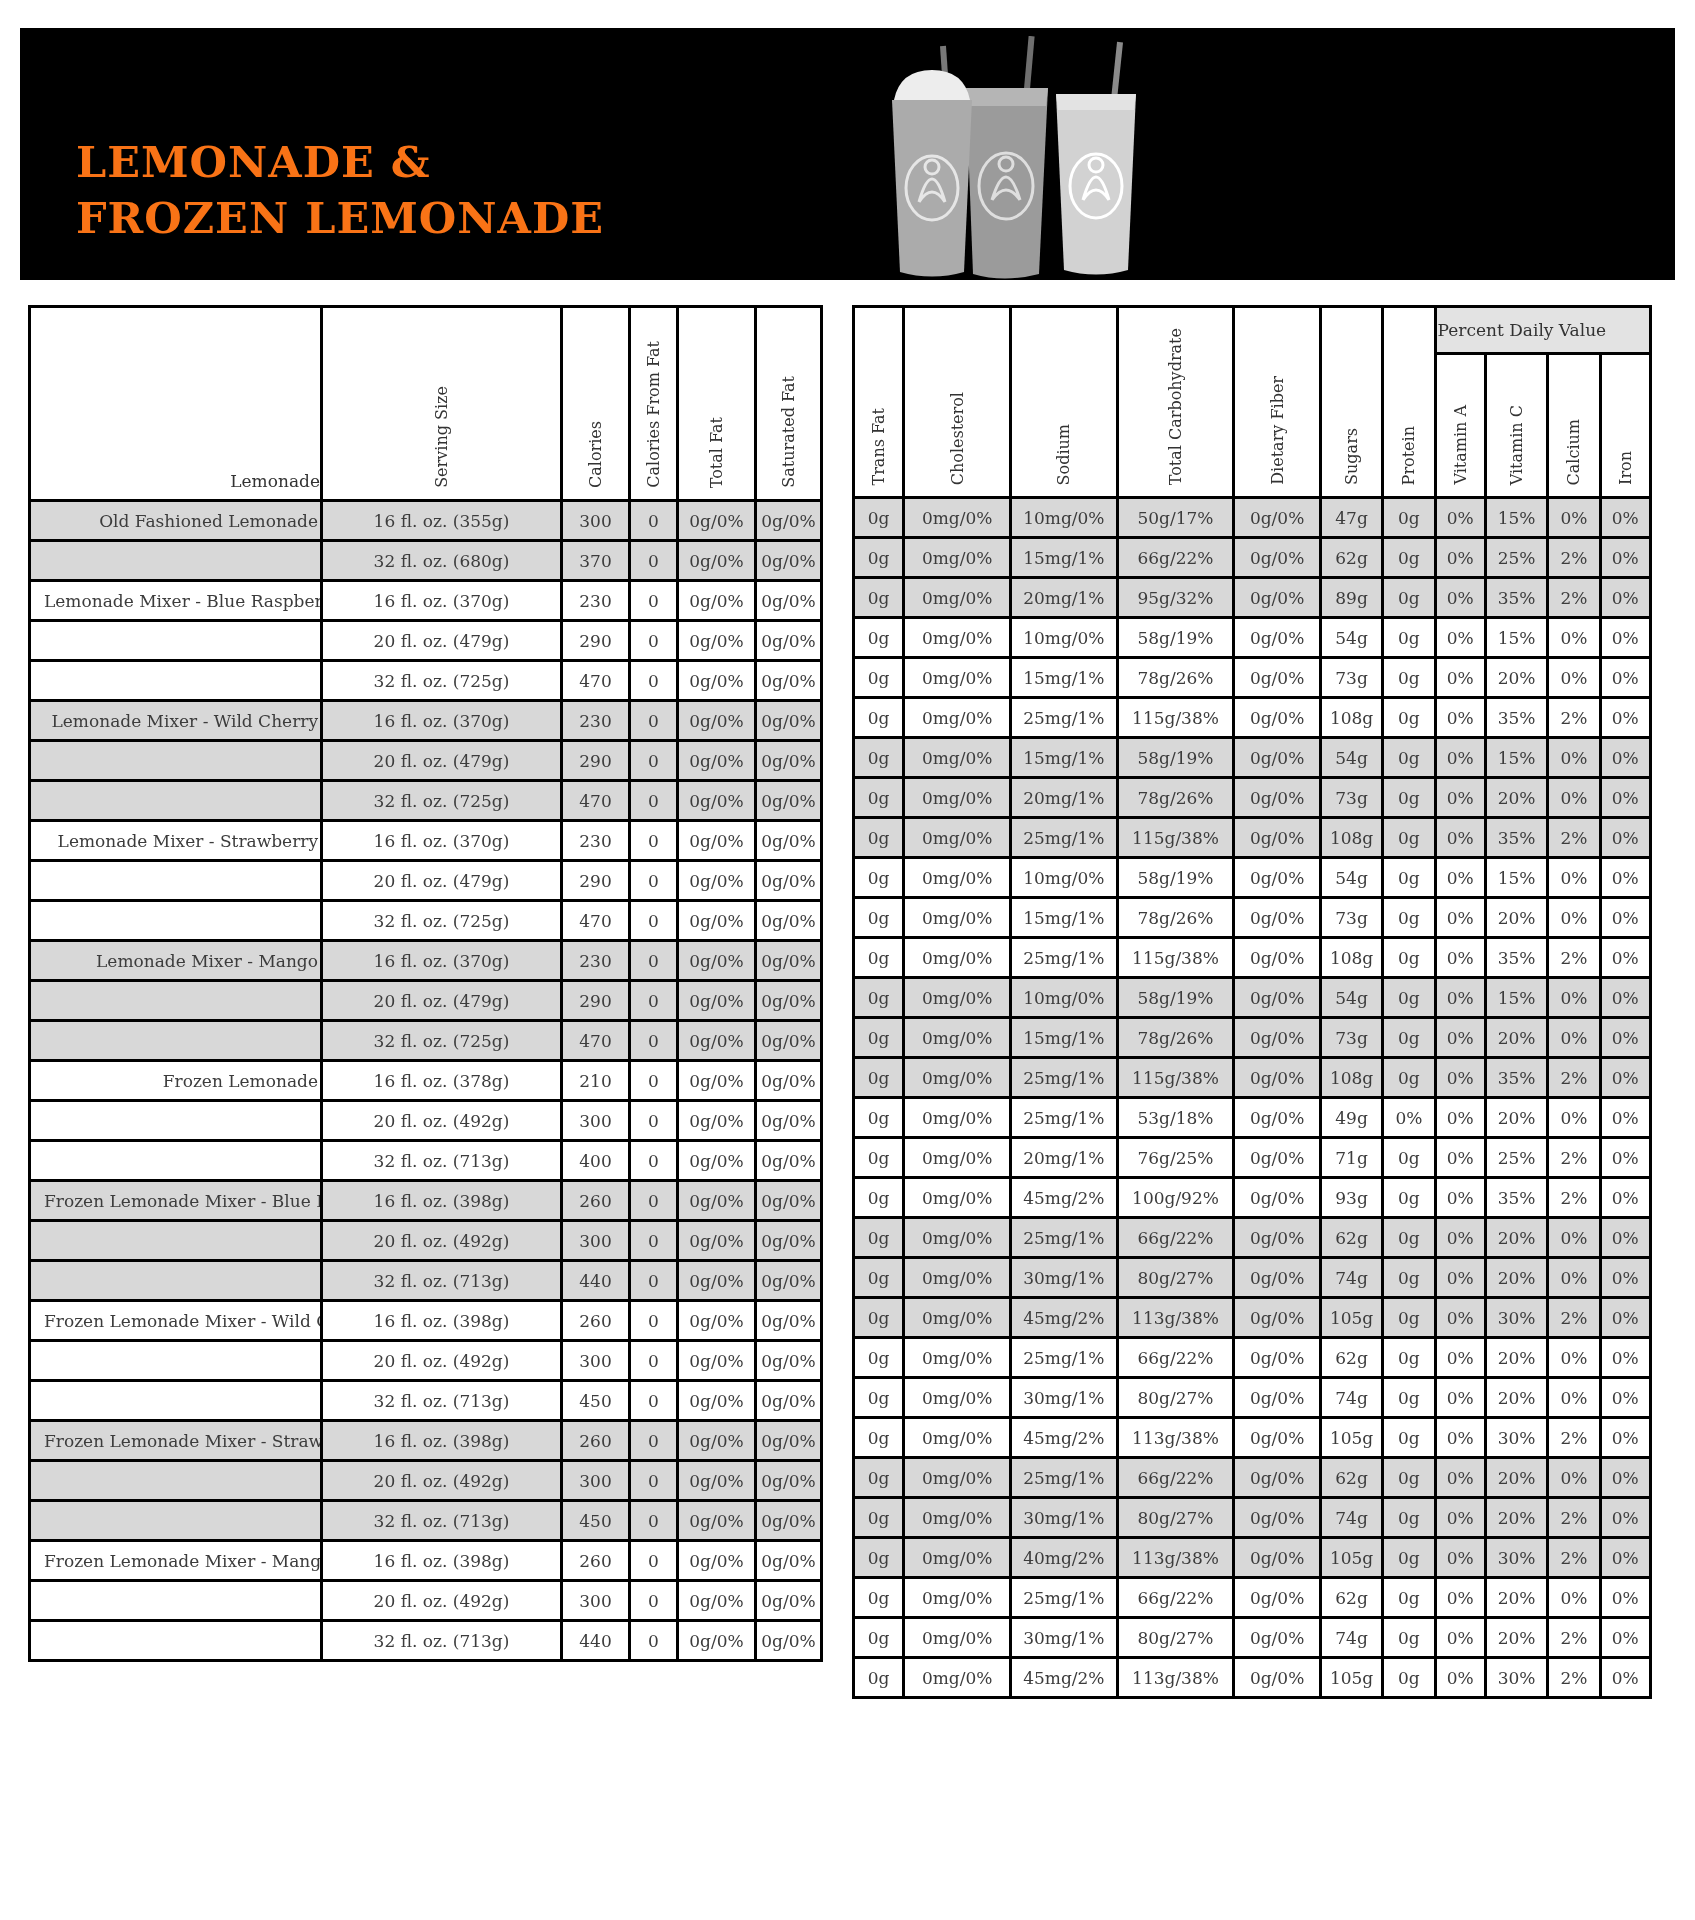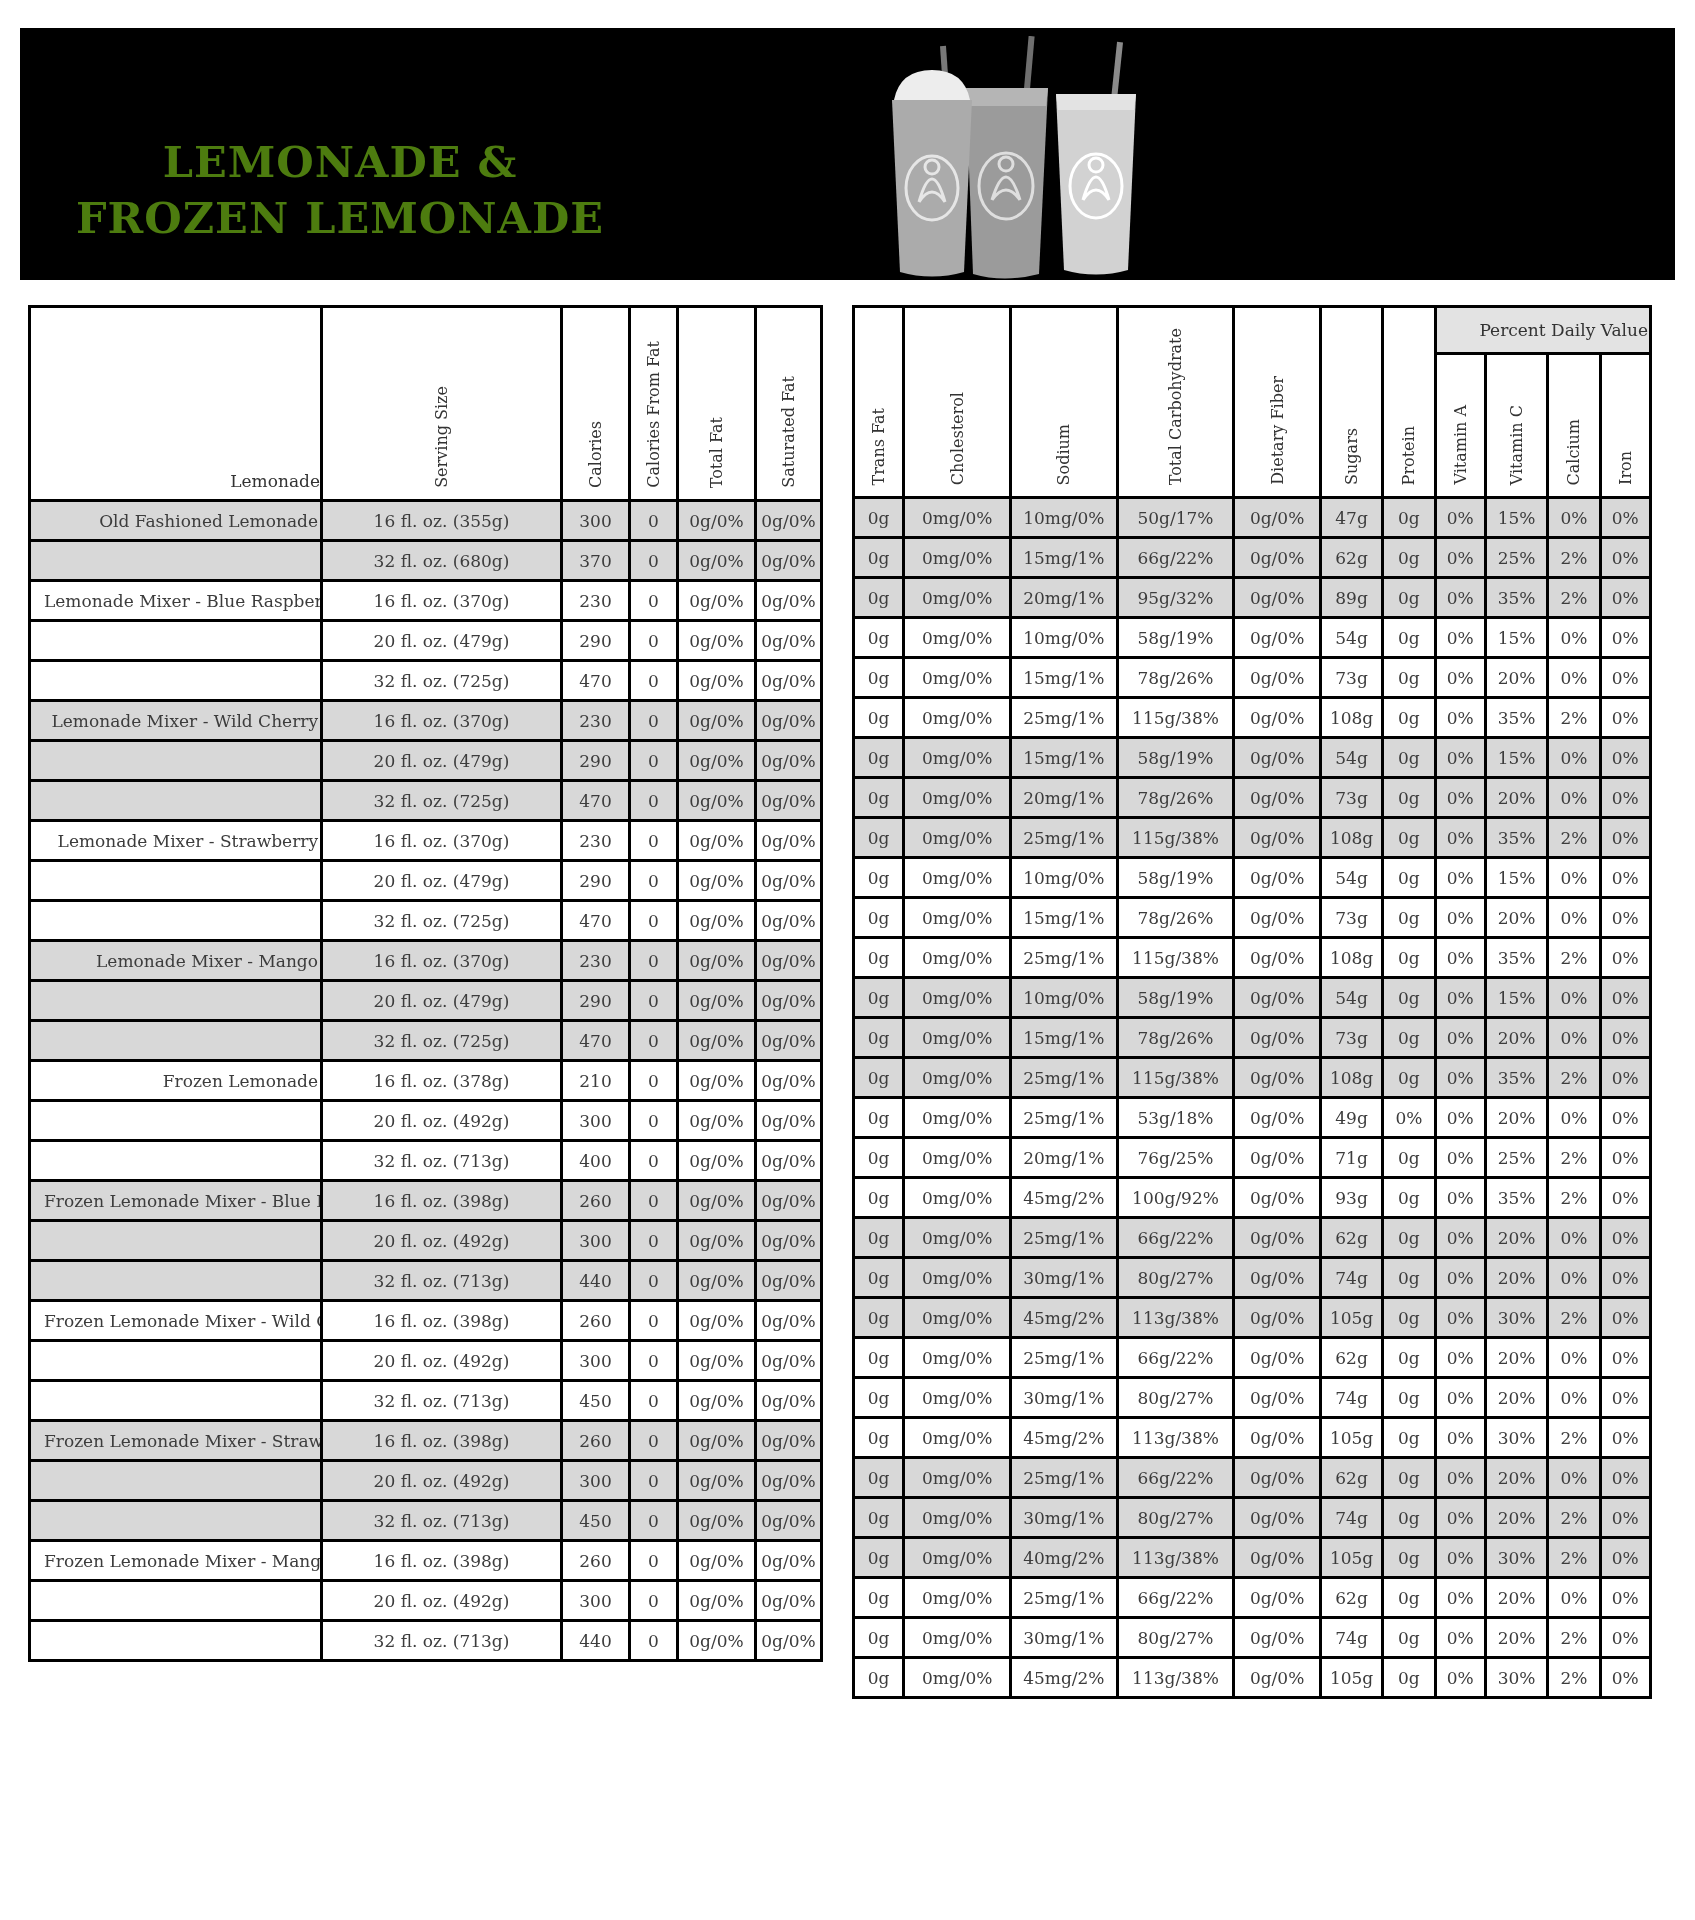--- a/index.html
+++ b/index.html
@@ -6,42 +6,42 @@
   body {
     width:1695px; height:1920px; position:relative; background:#ffffff;
     font-family:"DejaVu Serif", serif; overflow:hidden;
   }
   
   .banner {
     position:absolute; left:20px; top:28px; width:1655px; height:252px;
     background:#000000;
   }
   .banner-title {
-    position:absolute; left:56px; bottom:34px; color:#4d7c0f;
-    font-weight:bold; font-size:43px; line-height:56px; letter-spacing:1px;text-align:center;
+    position:absolute; left:56px; bottom:34px; color:#f97316;
+    font-weight:bold; font-size:43px; line-height:56px; letter-spacing:1px;
   }
   .cups { position:absolute; left:860px; top:8px; }
   
   table { border-collapse:collapse; table-layout:fixed; position:absolute; top:305px; }
   .ltable { left:28px;  width:792px; }
   .rtable { left:852px; width:800px; }
   th, td { border:3px solid #000000; background:#ffffff; }
   th { font-weight:normal; }
   td { height:37px; text-align:center; font-size:17px; color:#3c3c3c; padding:0 2px; overflow:hidden; white-space:nowrap; }
   td.namecell { text-align:right; padding-left:13px; }
   tr.shaded td { background:#d8d8d8; }
   
   .corner { height:183px; vertical-align:bottom; text-align:right; padding:0 0 8px 13px; font-size:17px; color:#333; }
   .vh { vertical-align:bottom; text-align:center; }
   .vh .v {
     writing-mode:vertical-rl; transform:rotate(180deg); display:inline-block;
     font-size:16px; color:#333; padding:6px 0 6px 0; white-space:nowrap; max-height:176px;
   }
   .rtable .rs { height:186px; }
-  .pdv { height:42px; background:#e3e3e3; text-align:right; font-size:17px; color:#333; }
+  .pdv { height:42px; background:#e3e3e3; text-align:left; font-size:17px; color:#333; }
   .vitrow .vh { height:138px; }
 </style>
 </head>
 <body>
 
 <header class="banner">
   <div class="banner-title">
     <div>LEMONADE &amp;</div>
     <div>FROZEN LEMONADE</div>
   </div>

